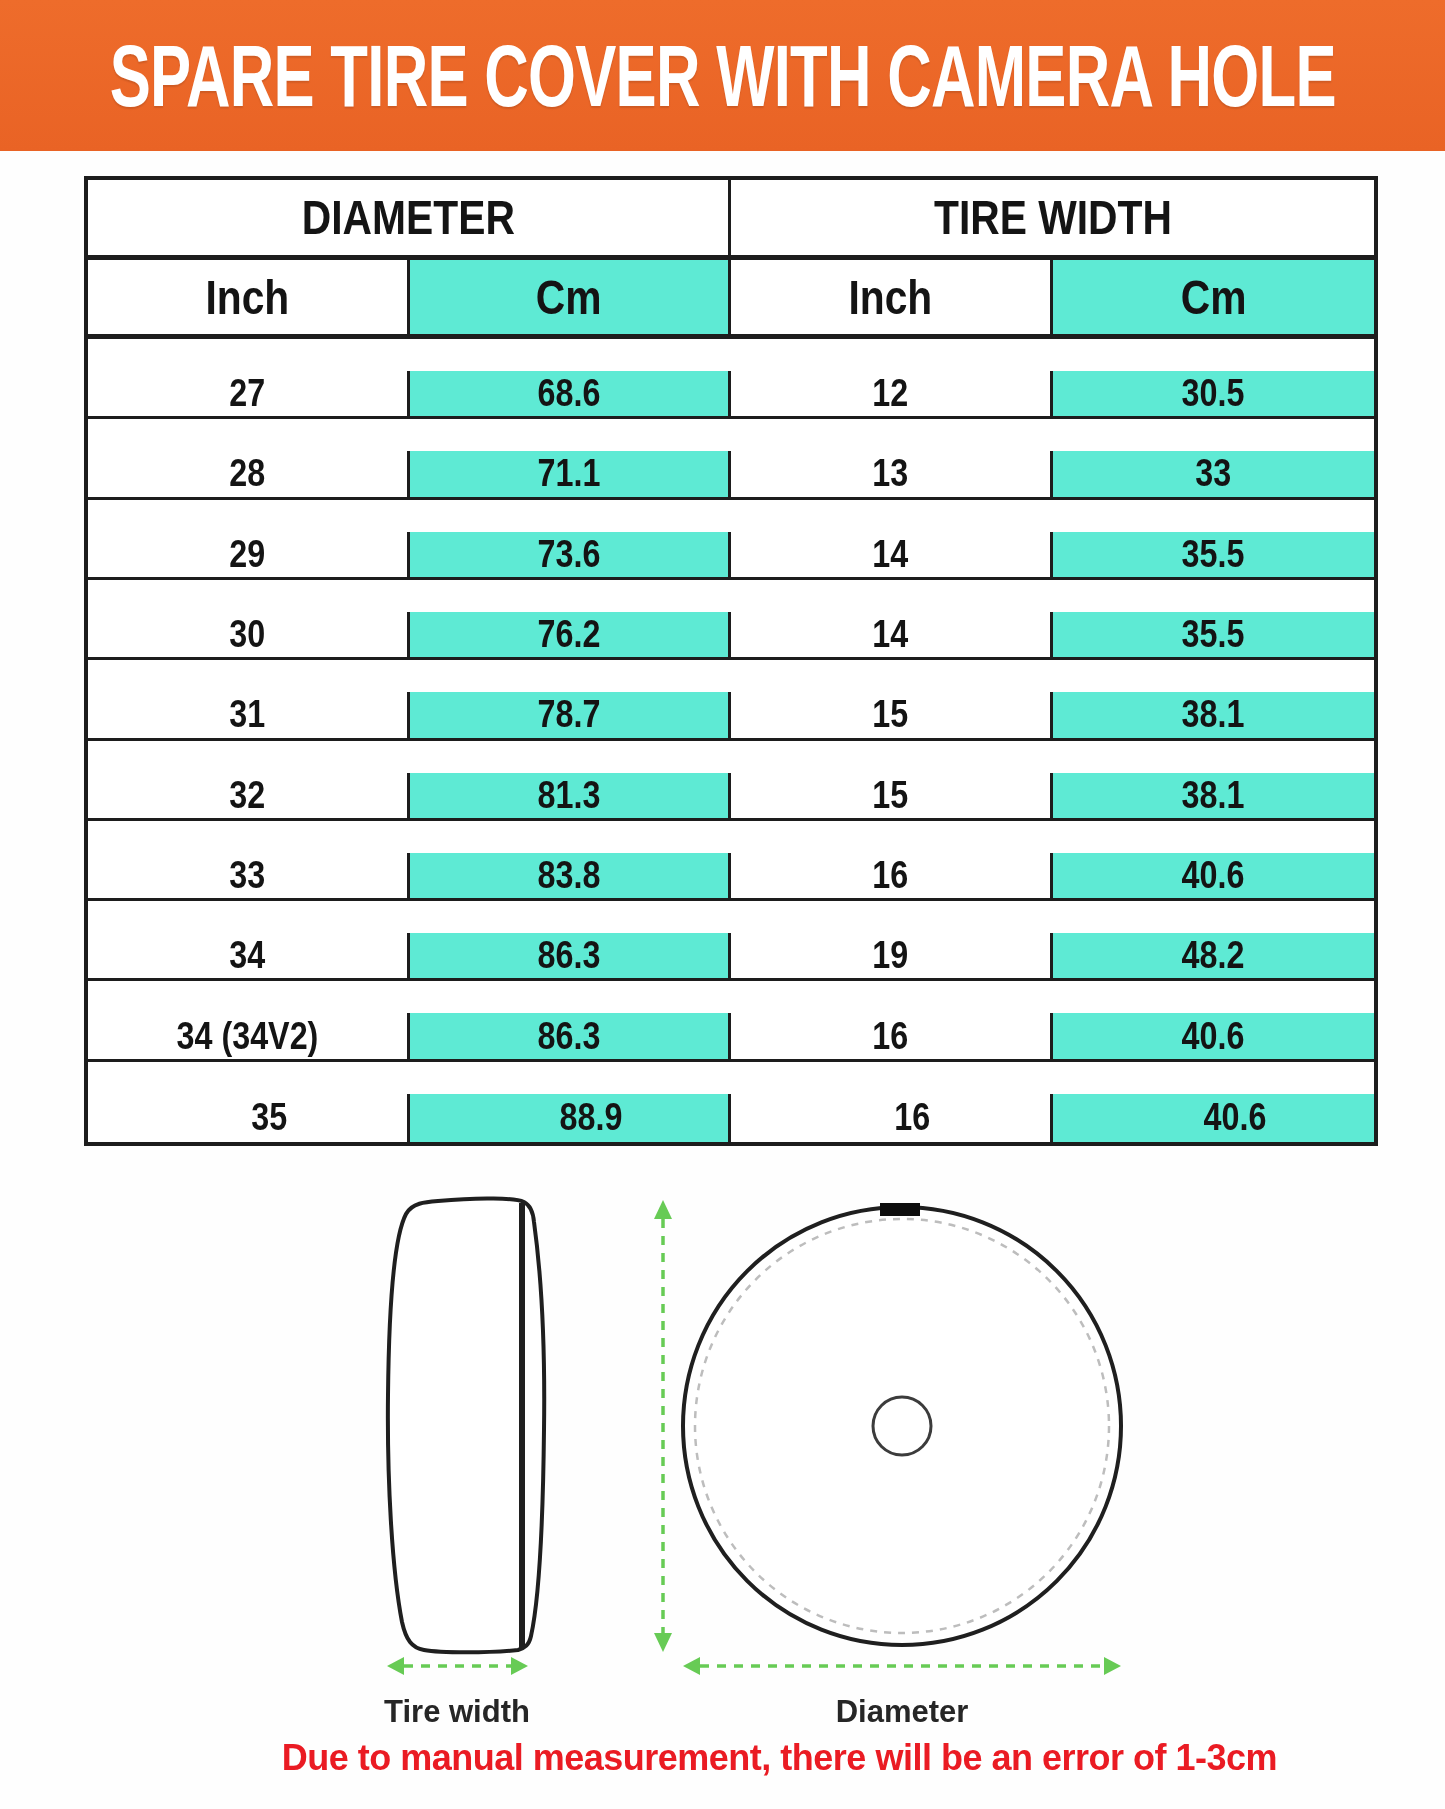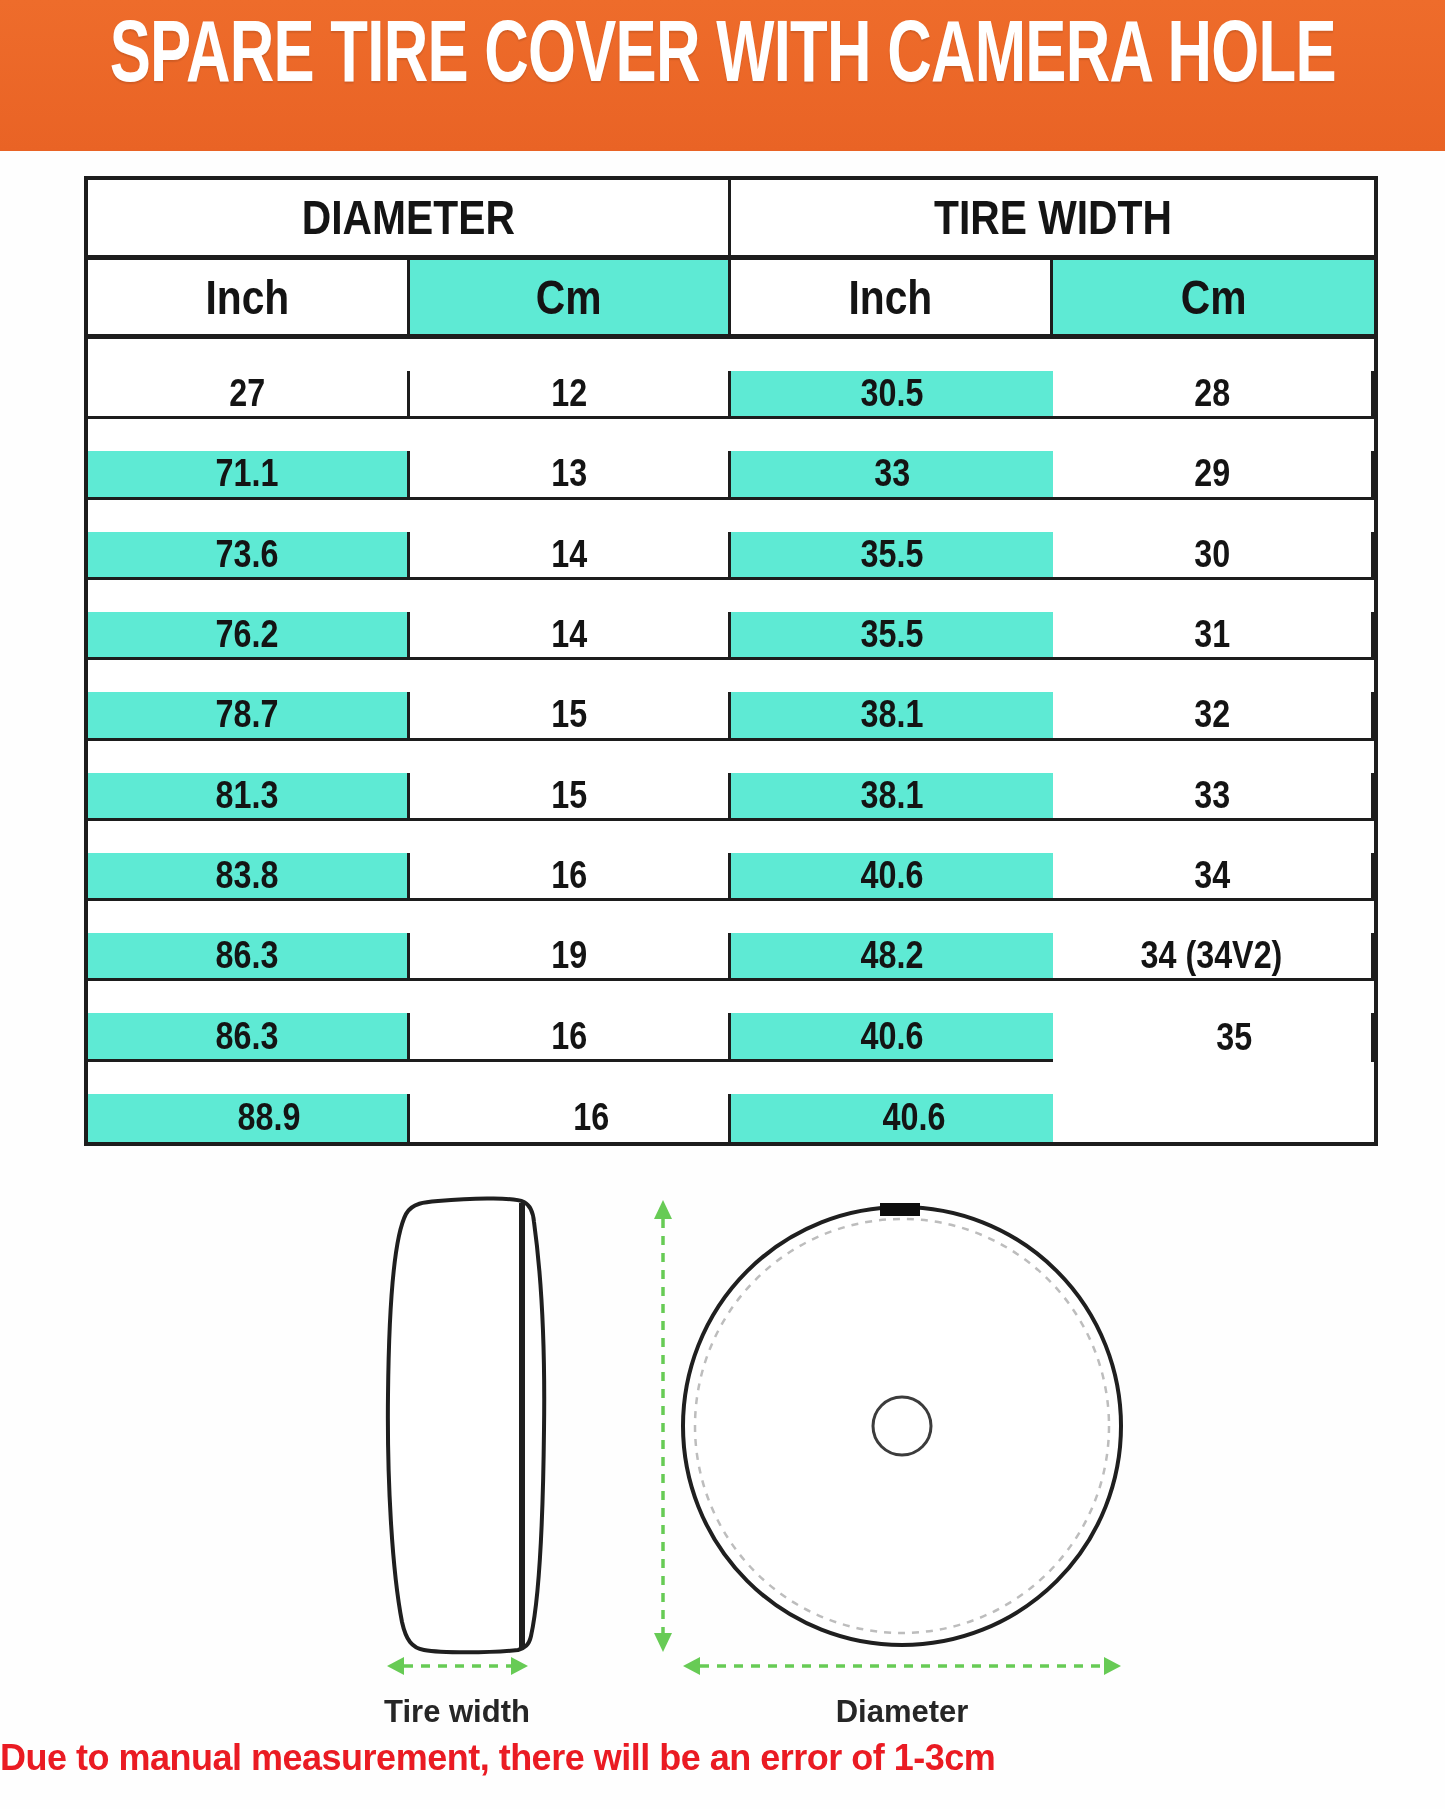--- a/index.html
+++ b/index.html
@@ -8,21 +8,21 @@
     position:relative;
     background:#fefefe;
     font-family:"Liberation Sans", sans-serif;
     overflow:hidden;
   }
 
   
   .banner{
     position:absolute;left:0;top:0;width:1445px;height:151px;
     background:linear-gradient(180deg,#ee6c2b 0%,#e96325 100%);
-    display:flex;justify-content:center;
+    display:flex;align-items:center;justify-content:center;
   }
   .banner-title{
     color:#ffffff;
     font-size:88px;
     font-weight:800;
     white-space:nowrap;
     letter-spacing:-1px;
     transform:scaleX(0.70);
     transform-origin:center;
     text-shadow:0 2px 2px rgba(0,0,0,0.12);
@@ -57,21 +57,21 @@
   
   .diagram-svg{position:absolute;left:0;top:1180px;}
   .diag-label{
     font-family:"Liberation Sans", sans-serif;
     font-weight:700;font-size:31px;fill:#262626;
   }
 
   
   .note{
     position:absolute;left:0;top:1737px;width:1277px;
-    text-align:left;
+    text-align:right;
     font-size:36px;font-weight:800;
     color:#ea1b23;
     letter-spacing:-0.5px;
   }
 </style>
 </head>
 <body>
 
 <div class="banner">
   <div class="banner-title">SPARE TIRE COVER WITH CAMERA HOLE</div>
@@ -94,20 +94,23 @@
     </div>
   <div class="cell hdr sub-cell">
       <span class="t">Inch</span>
     </div>
   <div class="cell hdr sub-cell gray no-r">
       <span class="t">Cm</span>
     </div>
 
   <div class="cell data-cell">
       <span class="t">27</span>
+    </div>
+  <div class="cell data-cell gray">
+      <span class="t">68.6</span>
     </div>
   <div class="cell data-cell">
       <span class="t">12</span>
     </div>
   <div class="cell data-cell gray no-r">
       <span class="t">30.5</span>
     </div>
 
   <div class="cell data-cell">
       <span class="t">28</span>

